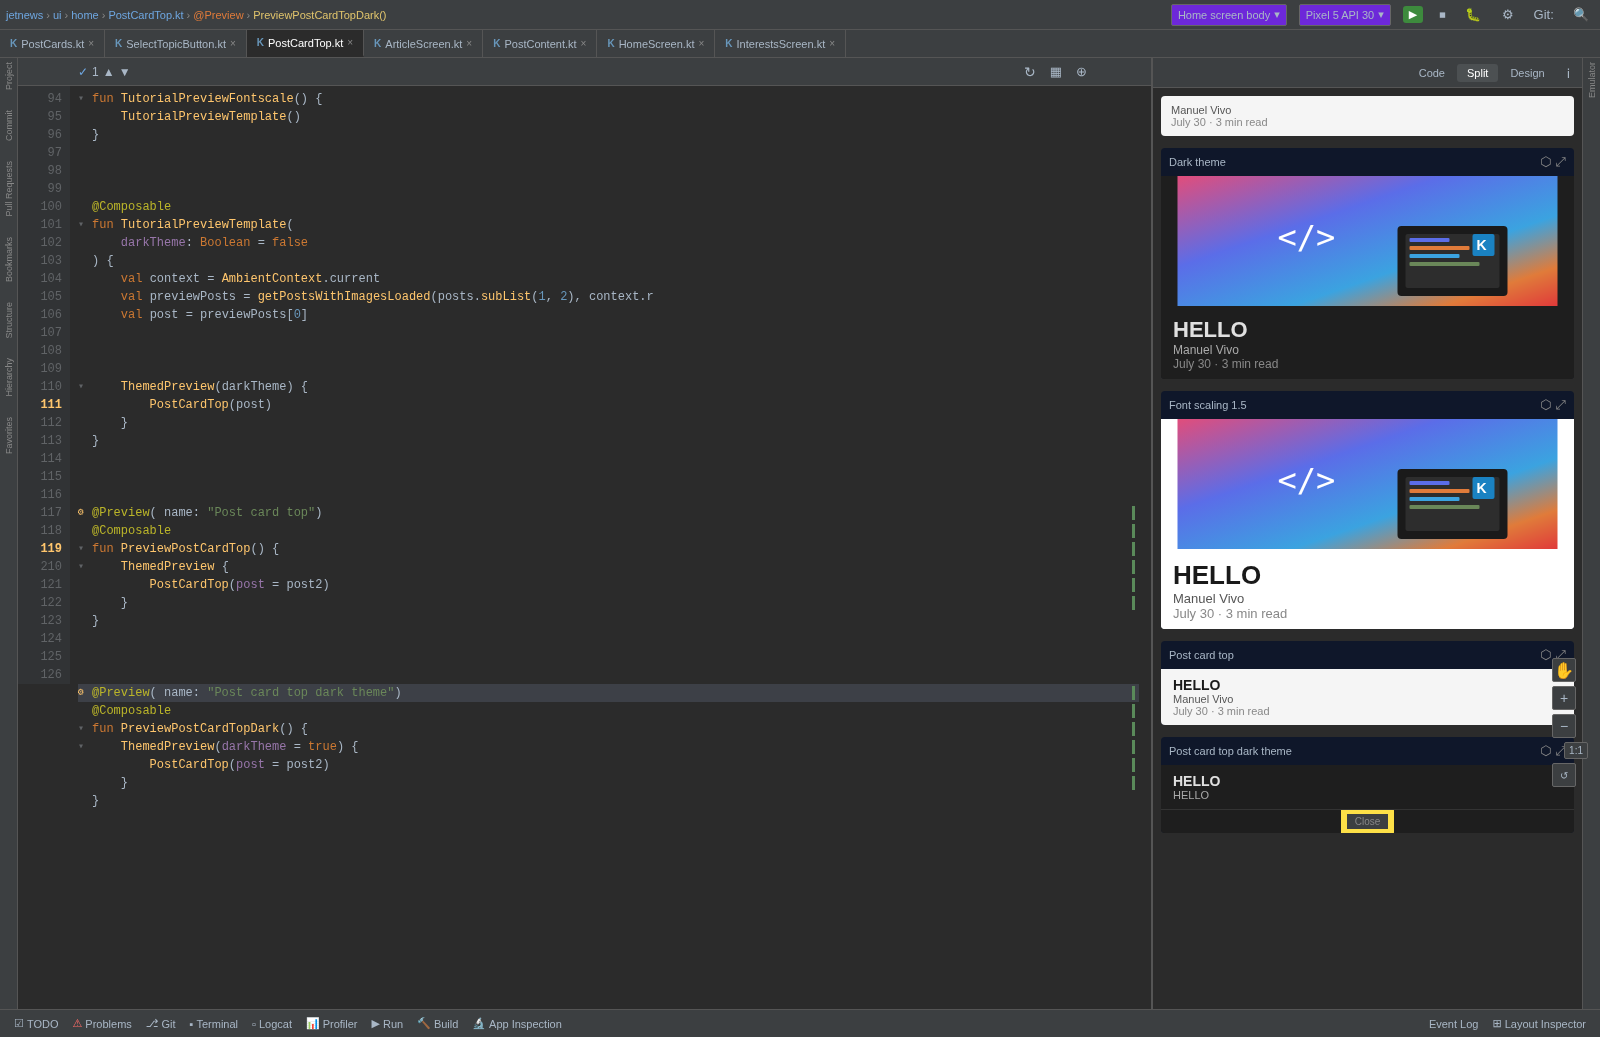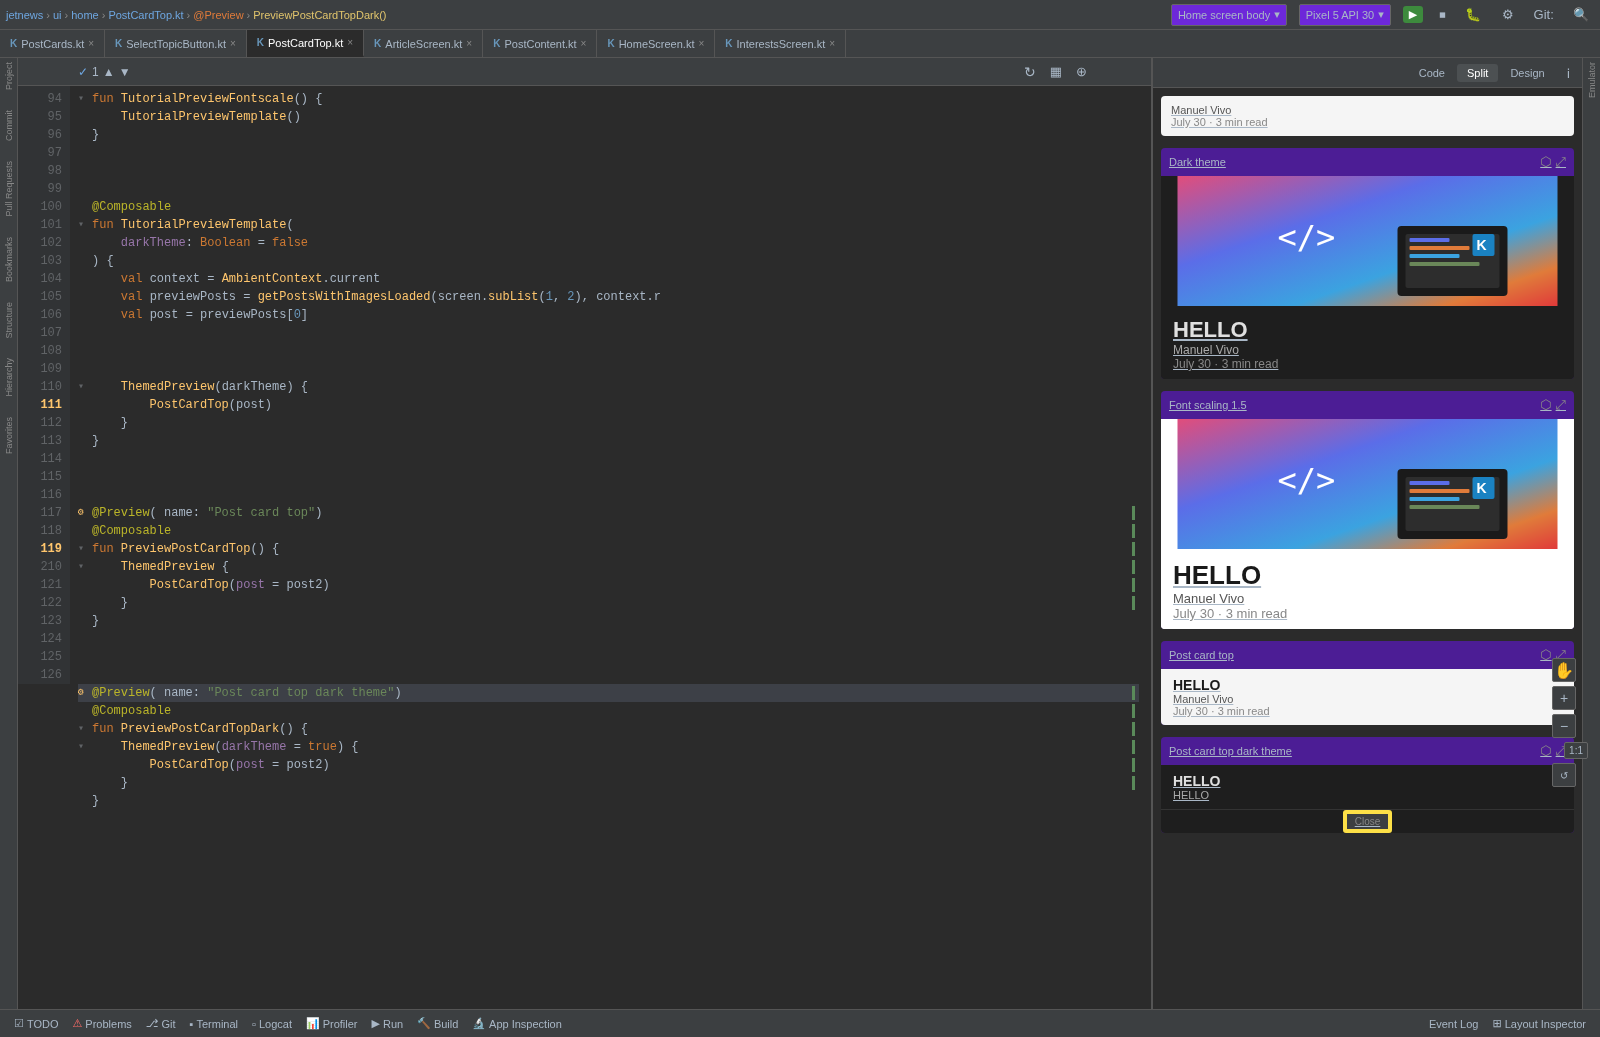--- a/index.html
+++ b/index.html
@@ -214,24 +214,23 @@
       padding: 8px;
       display: flex;
       flex-direction: column;
       gap: 12px;
     }
     .preview-content::-webkit-scrollbar { width: 8px; }
     .preview-content::-webkit-scrollbar-track { background: #3c3f41; }
     .preview-content::-webkit-scrollbar-thumb { background: #606366; border-radius: 4px; }
 
     .preview-card {
-      background: #4c1d95;
+      background: #0f172a;
       border-radius: 4px;
       overflow: hidden;
-      text-decoration: underline;
     }
     .preview-card-header {
       display: flex;
       align-items: center;
       justify-content: space-between;
       padding: 6px 8px;
       font-size: 11px;
       color: #a9b7c6;
     }
     .preview-card-header .title { font-size: 11px; }
@@ -462,21 +461,21 @@
           <span class="plain">) {</span>
         </div>
 
         <div class="code-line">
           <span class="fold-btn">&nbsp;</span>
           <span class="plain">    </span><span class="kw">val </span><span class="plain">context = </span><span class="call">AmbientContext</span><span class="plain">.current</span>
         </div>
 
         <div class="code-line">
           <span class="fold-btn">&nbsp;</span>
-          <span class="plain">    </span><span class="kw">val </span><span class="plain">previewPosts = </span><span class="call">getPostsWithImagesLoaded</span><span class="plain">(screen.</span><span class="call">subList</span><span class="plain">(</span><span class="number">1</span><span class="plain">, </span><span class="number">2</span><span class="plain">), context.r</span>
+          <span class="plain">    </span><span class="kw">val </span><span class="plain">previewPosts = </span><span class="call">getPostsWithImagesLoaded</span><span class="plain">(posts.</span><span class="call">subList</span><span class="plain">(</span><span class="number">1</span><span class="plain">, </span><span class="number">2</span><span class="plain">), context.r</span>
         </div>
 
         <div class="code-line">
           <span class="fold-btn">&nbsp;</span>
           <span class="plain">    </span><span class="kw">val </span><span class="plain">post = previewPosts[</span><span class="number">0</span><span class="plain">]</span>
         </div>
 
         <div class="code-line">
           <span class="fold-btn">&nbsp;</span>
           &nbsp;
@@ -733,21 +732,21 @@
             <span>⬡</span>
             <span>⤢</span>
           </div>
         </div>
         <div style="background:#1e1e1e; padding:8px 12px;">
           <div style="font-size:14px; font-weight:bold; color:#e0e0e0; font-family:'Segoe UI',sans-serif;">HELLO</div>
           <div style="font-size:11px; color:#aaa; font-family:'Segoe UI',sans-serif;">HELLO</div>
         </div>
 
         <div style="background:#1e1e1e; border-top:1px solid #333; padding:0 12px; height:24px; overflow:hidden; display:flex; align-items:center; justify-content:center;">
-          <div style="font-size:10px; color:#888; background:#3c3f41; border:4px solid #fde047; border-radius:3px; padding:2px 8px; cursor:pointer;">Close</div>
+          <div style="font-size:10px; color:#888; background:#3c3f41; border:6px solid #fde047; border-radius:3px; padding:2px 8px; cursor:pointer;">Close</div>
         </div>
       </div>
     </div>
 
     <div style="position:absolute; right:12px; bottom:250px; display:flex; flex-direction:column; gap:4px; z-index:20;">
       <div class="zoom-btn" style="font-size:16px;">✋</div>
       <div class="zoom-btn">+</div>
       <div class="zoom-btn">−</div>
       <div class="zoom-label">1:1</div>
       <div class="zoom-btn" style="font-size:10px;">↺</div>

